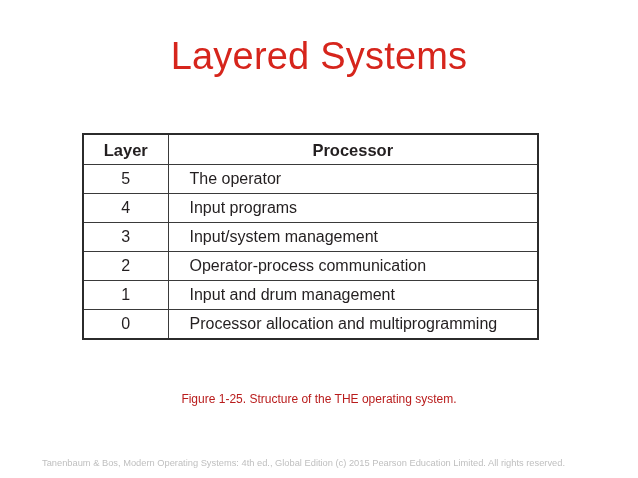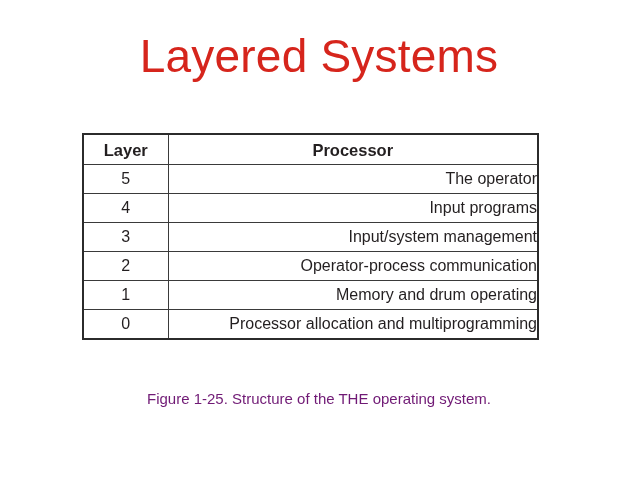--- a/index.html
+++ b/index.html
@@ -24,21 +24,21 @@
 
   
   .slide-title {
     position: absolute;
     left: 0;
     right: 0;
     top: 36px;
     text-align: center;
     color: #D6251C;
     font-family: "Liberation Sans", sans-serif;
-    font-size: 46px;
+    font-size: 38px;
     font-weight: 400;
     letter-spacing: 0.2px;
     line-height: 40px;
     white-space: nowrap;
   }
 
   
   .table-wrap {
     position: absolute;
     left: 82px;
@@ -69,35 +69,35 @@
     text-align: center;
     font-size: 16.5px;
     height: 29px;
     margin-top: 40px;
   }
   table.layer-table td.layer-cell {
     text-align: center;
     font-size: 16px;
   }
   table.layer-table td.fn-cell {
-    text-align: right;
-    padding-left: 8px;
+    text-align: left;
+    padding-left: 21px;
     font-size: 16px;
   }
 
   
   .figure-caption {
     position: absolute;
     left: 0;
     right: 0;
     top: 388px;
     text-align: center;
-    color: #701a75;
+    color: #b91c1c;
     font-family: "Liberation Sans", sans-serif;
-    font-size: 15px;
+    font-size: 12px;
     line-height: 22px;
     white-space: nowrap;
   }
 
   
   .footer-credit {
     position: absolute;
     left: 42px;
     top: 457px;
     color: #bfbfbf;
@@ -138,26 +138,27 @@
         <tr>
           <td class="layer-cell">3</td>
           <td class="fn-cell">Input/system management</td>
         </tr>
         <tr>
           <td class="layer-cell">2</td>
           <td class="fn-cell">Operator-process communication</td>
         </tr>
         <tr>
           <td class="layer-cell">1</td>
-          <td class="fn-cell">Memory and drum operating</td>
+          <td class="fn-cell">Input and drum management</td>
         </tr>
         <tr>
           <td class="layer-cell">0</td>
           <td class="fn-cell">Processor allocation and multiprogramming</td>
         </tr>
       </tbody>
     </table>
   </div>
 
   <div class="figure-caption">Figure 1-25. Structure of the THE operating system.</div>
 
+  <div class="footer-credit">Tanenbaum &amp; Bos, Modern  Operating Systems: 4th ed., Global Edition (c) 2015 Pearson Education Limited. All rights reserved.</div>
 
 </div>
 
 </body></html>

